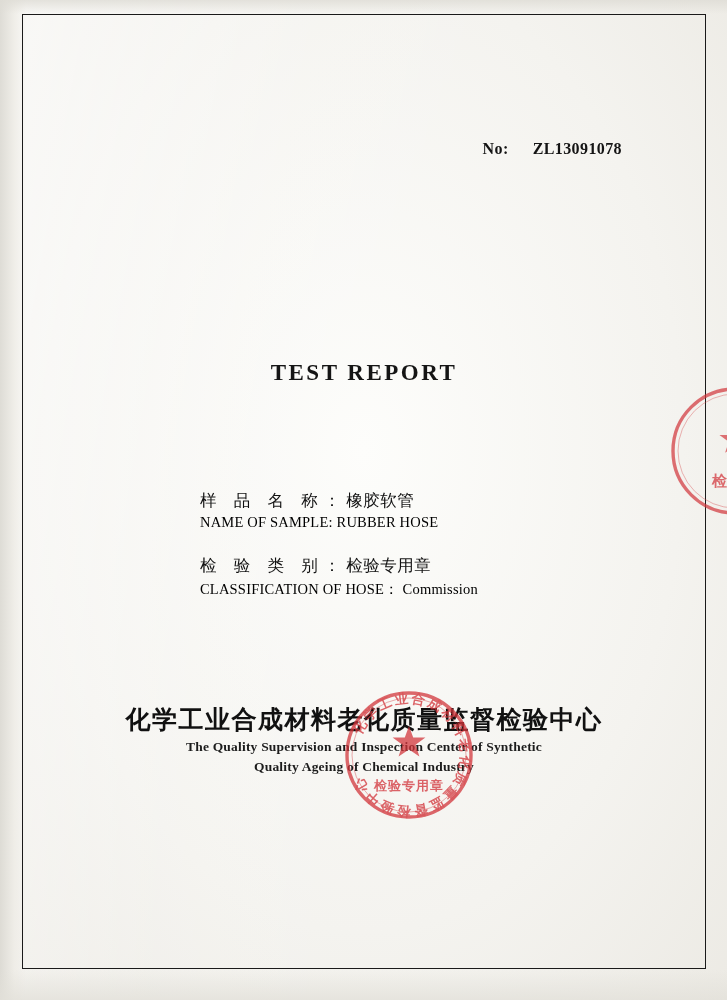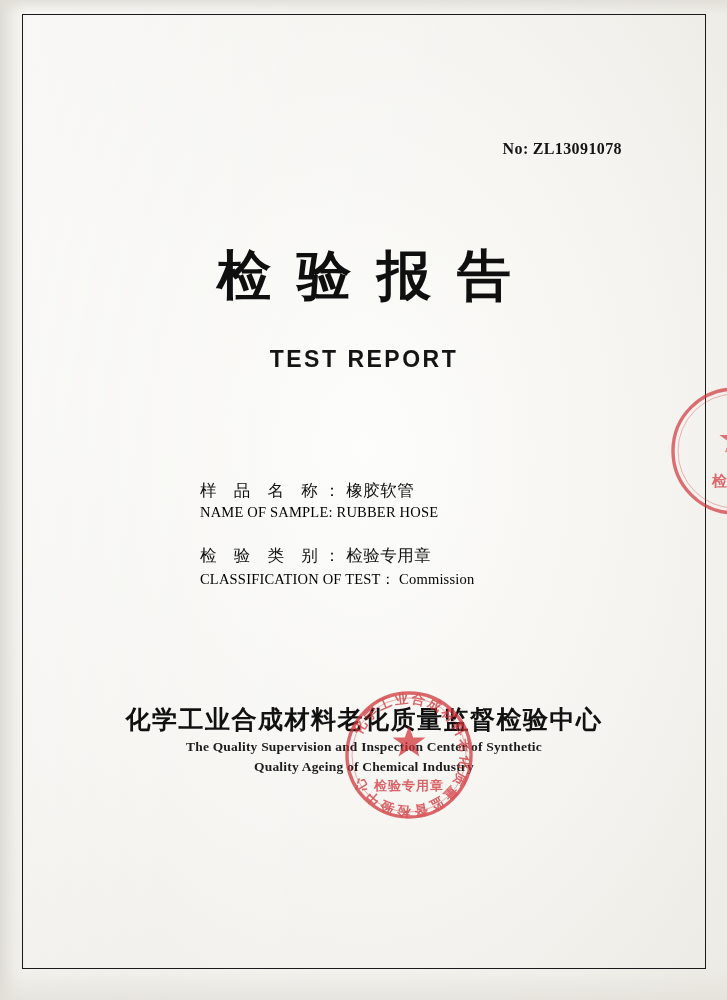--- a/index.html
+++ b/index.html
@@ -78,55 +78,55 @@
     position: absolute;
     right: 84px;
     top: 126px;
     font-family: "Liberation Serif", serif;
     font-size: 16px;
     font-weight: bold;
     color: #141414;
     letter-spacing: 0.4px;
     white-space: nowrap;
   }
-  #report-no .no-label { margin-right: 4px; }
+  #report-no .no-label { margin-right: 24px; }
 
   
   #title-cn {
     position: absolute;
     left: 0;
     right: 0;
     top: 232px;
     text-align: center;
     font-family: "DejaVu Sans", sans-serif;
     font-size: 54px;
     font-weight: bold;
     color: #0f0f0f;
     letter-spacing: 26px;
     text-indent: 26px;
     line-height: 1.1;
   }
   #title-en {
     position: absolute;
     left: 0;
     right: 0;
-    top: 332px;
+    top: 346px;
     text-align: center;
-    font-family: Liberation Sans, sans-serif;
+    font-family: Liberation Serif, serif;
     font-size: 23px;
     font-weight: bold;
     color: #151515;
     letter-spacing: 2.5px;
   }
 
   
   #fields {
     position: absolute;
     left: 178px;
-    top: 466px;
+    top: 476px;
     width: 470px;
   }
   .field {
     margin-bottom: 24px;
   }
   .field-cn {
     font-family: "DejaVu Sans", sans-serif;
     font-size: 16.5px;
     color: #111;
     white-space: nowrap;
@@ -205,40 +205,39 @@
   <div id="scan-band-bottom"></div>
 
   <div id="doc-frame"></div>
 
   <div id="content">
 
     <div id="report-no">
       <span class="no-label">No:</span><span class="no-value">ZL13091078</span>
     </div>
 
-    <div id="title-cn">检验报告</div>
     <div id="title-en">TEST    REPORT</div>
 
     <div id="fields">
 
       <div class="field">
         <div class="field-cn">
           <span class="cn-label">样 品 名 称：</span><span class="cn-value">橡胶软管</span>
         </div>
         <div class="field-en">NAME OF SAMPLE: RUBBER    HOSE</div>
       </div>
 
       <div class="field">
       </div>
 
       <div class="field">
         <div class="field-cn">
           <span class="cn-label">检 验 类 别：</span><span class="cn-value">检验专用章</span>
         </div>
-        <div class="field-en">CLASSIFICATION OF TEST： Commission</div>
+        <div class="field-en">CLASSIFICATION OF HOSE： Commission</div>
       </div>
 
     </div>
 
     <div id="footer">
       <div id="footer-cn">化学工业合成材料老化质量监督检验中心</div>
       <div id="footer-en1">The Quality Supervision and Inspection Center of Synthetic</div>
       <div id="footer-en2">Quality Ageing of Chemical Industry</div>
     </div>
 

